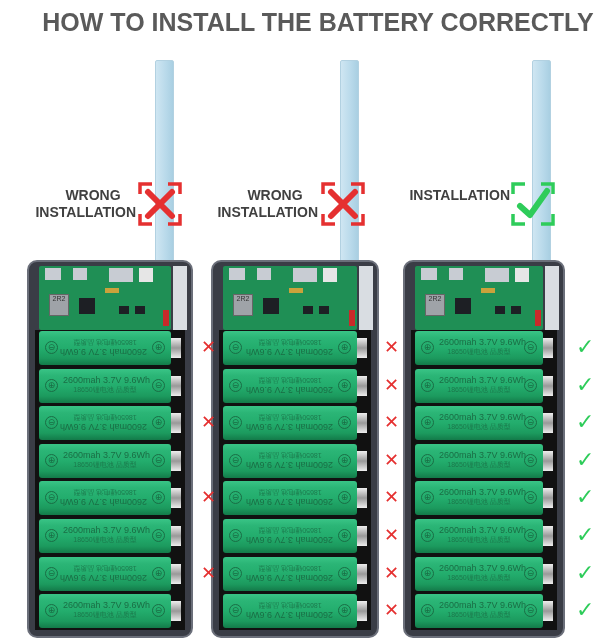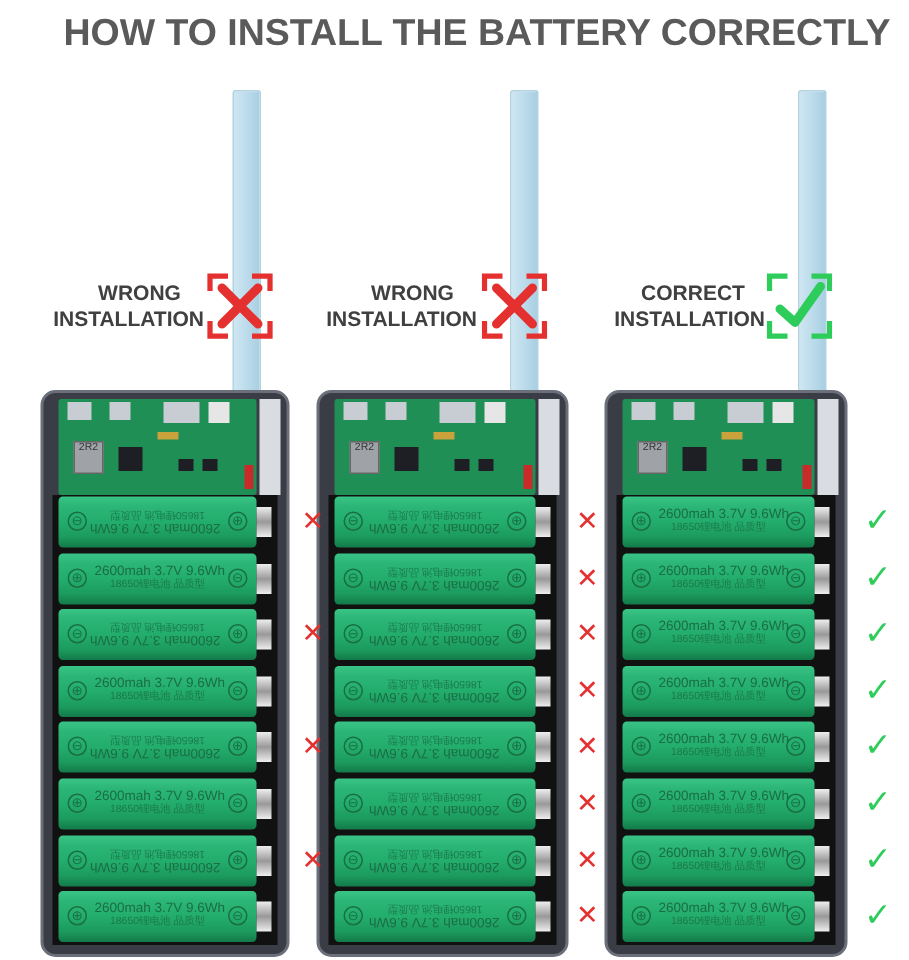--- a/index.html
+++ b/index.html
@@ -48,21 +48,20 @@
   <div style="text-align:center;margin-left:40px">WRONG</div>
   <div>INSTALLATION</div>
 </div>
 <svg class="badge" style="left:321px;top:182px;" viewBox="0 0 44 44">
   <path d="M2 12V2h12M30 2h12v10M2 32v10h12M30 42h12V32" fill="none" stroke="#e53030" stroke-width="3.5"></path>
   <path d="M10 10L34 34M34 10L10 34" stroke="#e53030" stroke-width="6" stroke-linecap="round"></path>
 </svg>
 
 <div class="strap" style="left:532px;"></div>
 <div class="label" style="left:384px;width:126px;top:187px;">
-  <div style="text-align:center;margin-left:30px">CORRECT</div>
   <div>INSTALLATION</div>
 </div>
 <svg class="badge" style="left:511px;top:182px;" viewBox="0 0 44 44">
   <path d="M2 12V2h12M30 2h12v10M2 32v10h12M30 42h12V32" fill="none" stroke="#2ecc5a" stroke-width="3.5"></path>
   <path d="M9 24L19 33L36 9" fill="none" stroke="#2ecc5a" stroke-width="6" stroke-linecap="round" stroke-linejoin="round"></path>
 </svg>
 
 <div class="pack" id="pack0" style="left:27px;width:166px;">
     <div class="pcb">
       <div class="port" style="left:6px;top:2px;width:16px;height:12px"></div>

